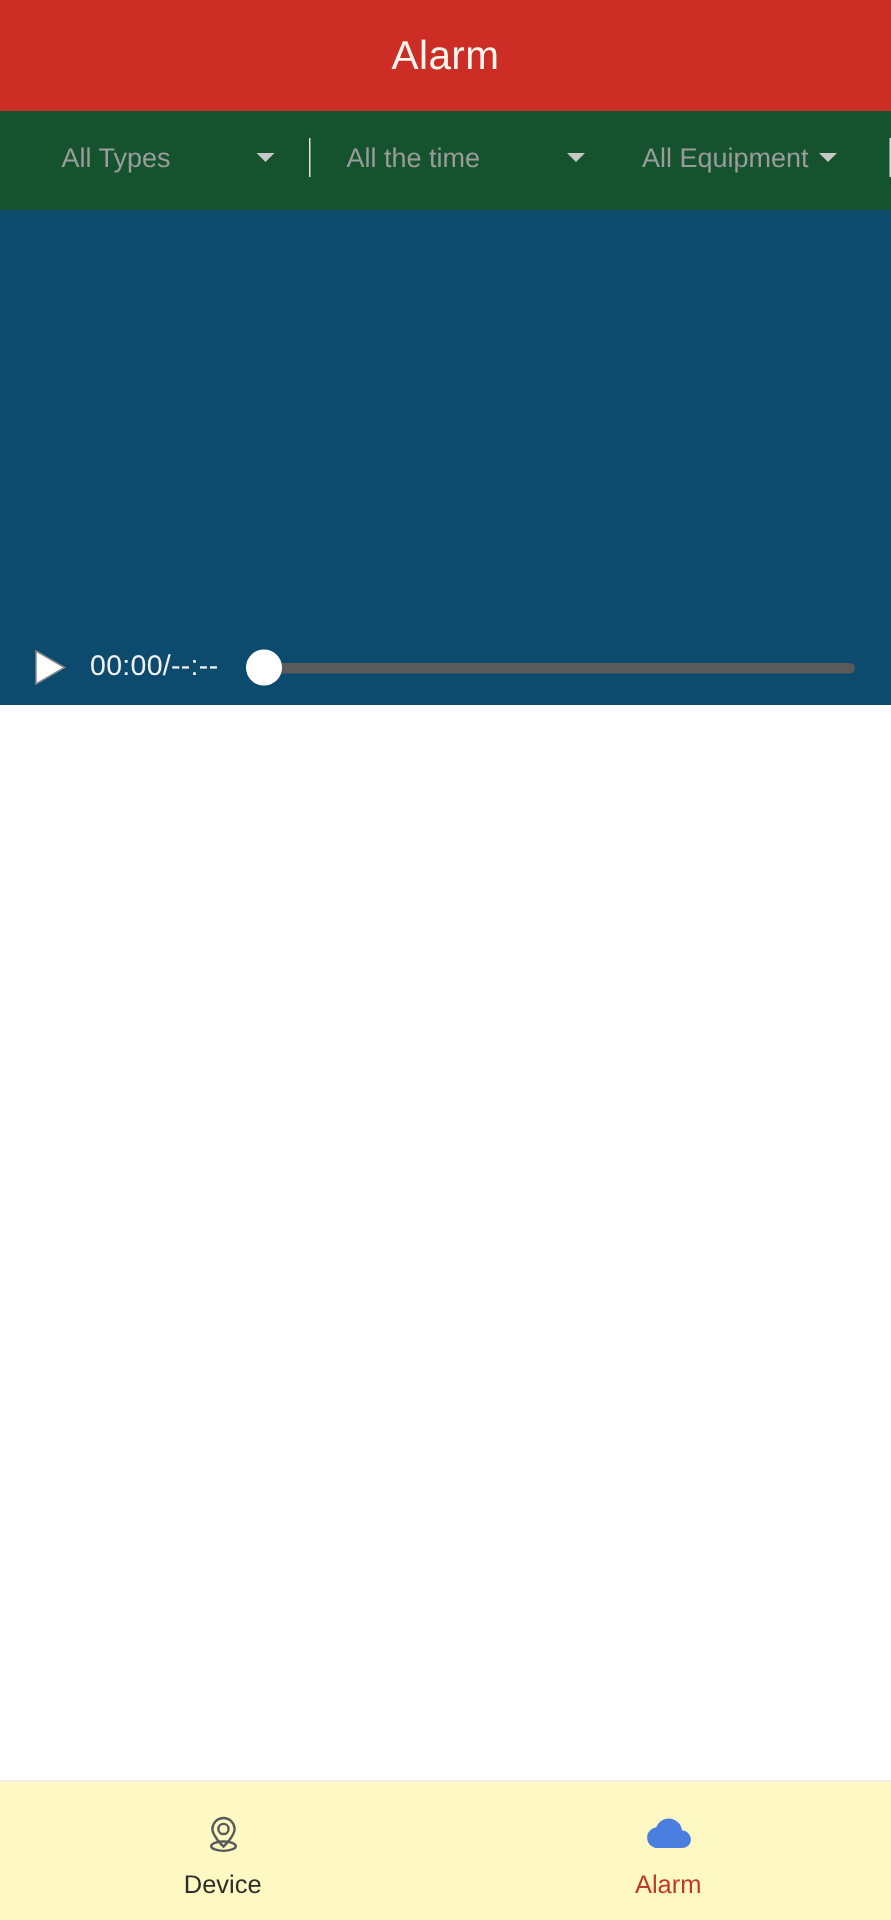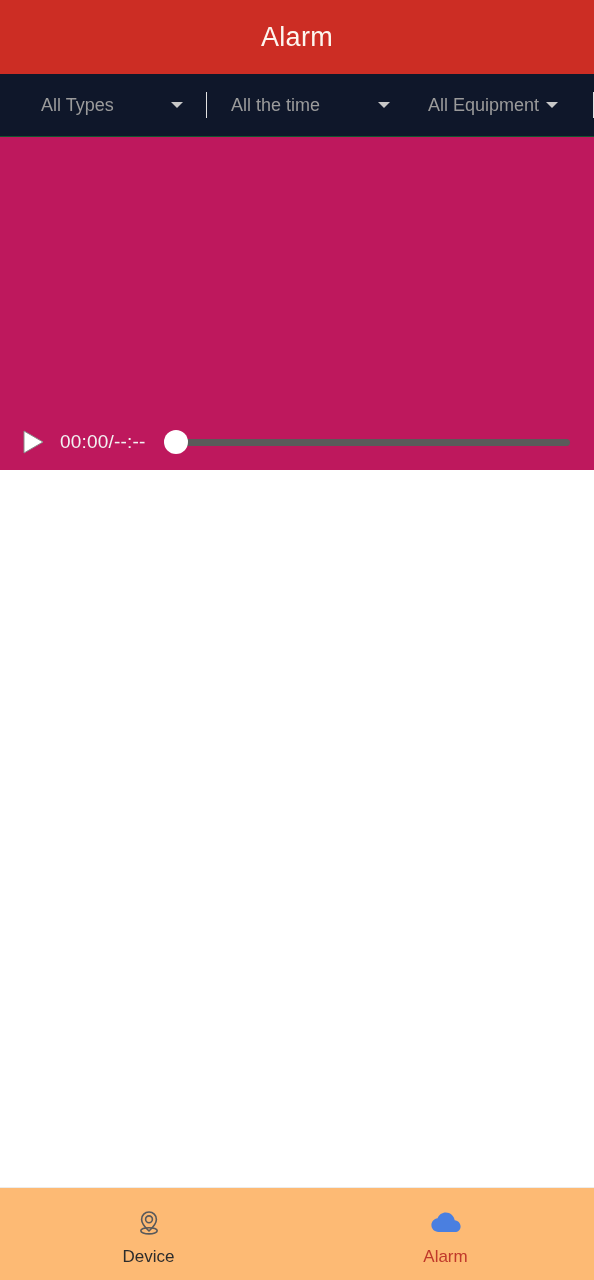--- a/index.html
+++ b/index.html
@@ -26,24 +26,24 @@
   .app-header .title {
     color: #fdf6ef;
     font-size: 27px;
     font-weight: 400;
     letter-spacing: 0.3px;
   }
 
   
   .filter-bar {
     height: 62px;
-    background: #0f172a;
+    background: #14532d;
     display: flex;
     align-items: stretch;
-    border-bottom: 1px solid #14532d;
+    border-bottom: 4px solid #14532d;
   }
   .filter-cell {
     flex: 1 1 0;
     display: flex;
     align-items: center;
     position: relative;
     padding-left: 41px;
     box-sizing: border-box;
     cursor: pointer;
   }
@@ -72,21 +72,21 @@
     top: 50%;
     transform: translateY(-50%);
     width: 1px;
     height: 26px;
     background: #e2e2e2;
   }
 
   
   .video-panel {
     height: 334px;
-    background: #be185d;
+    background: #0c4a6e;
     position: relative;
   }
   .video-stage {
     position: absolute;
     left: 0; right: 0; top: 0;
     bottom: 58px;
   }
   .video-controls {
     position: absolute;
     left: 0; right: 0; bottom: 0;
@@ -147,21 +147,21 @@
     right: 0;
     bottom: 92px;
     background: #ffffff;
   }
 
   
   .bottom-nav {
     position: absolute;
     left: 0; right: 0; bottom: 0;
     height: 92px;
-    background: #fdba74;
+    background: #fef9c3;
     border-top: 1px solid #ececec;
     display: flex;
     align-items: center;
   }
   .nav-item {
     flex: 1 1 0;
     display: flex;
     flex-direction: column;
     align-items: center;
     justify-content: center;

